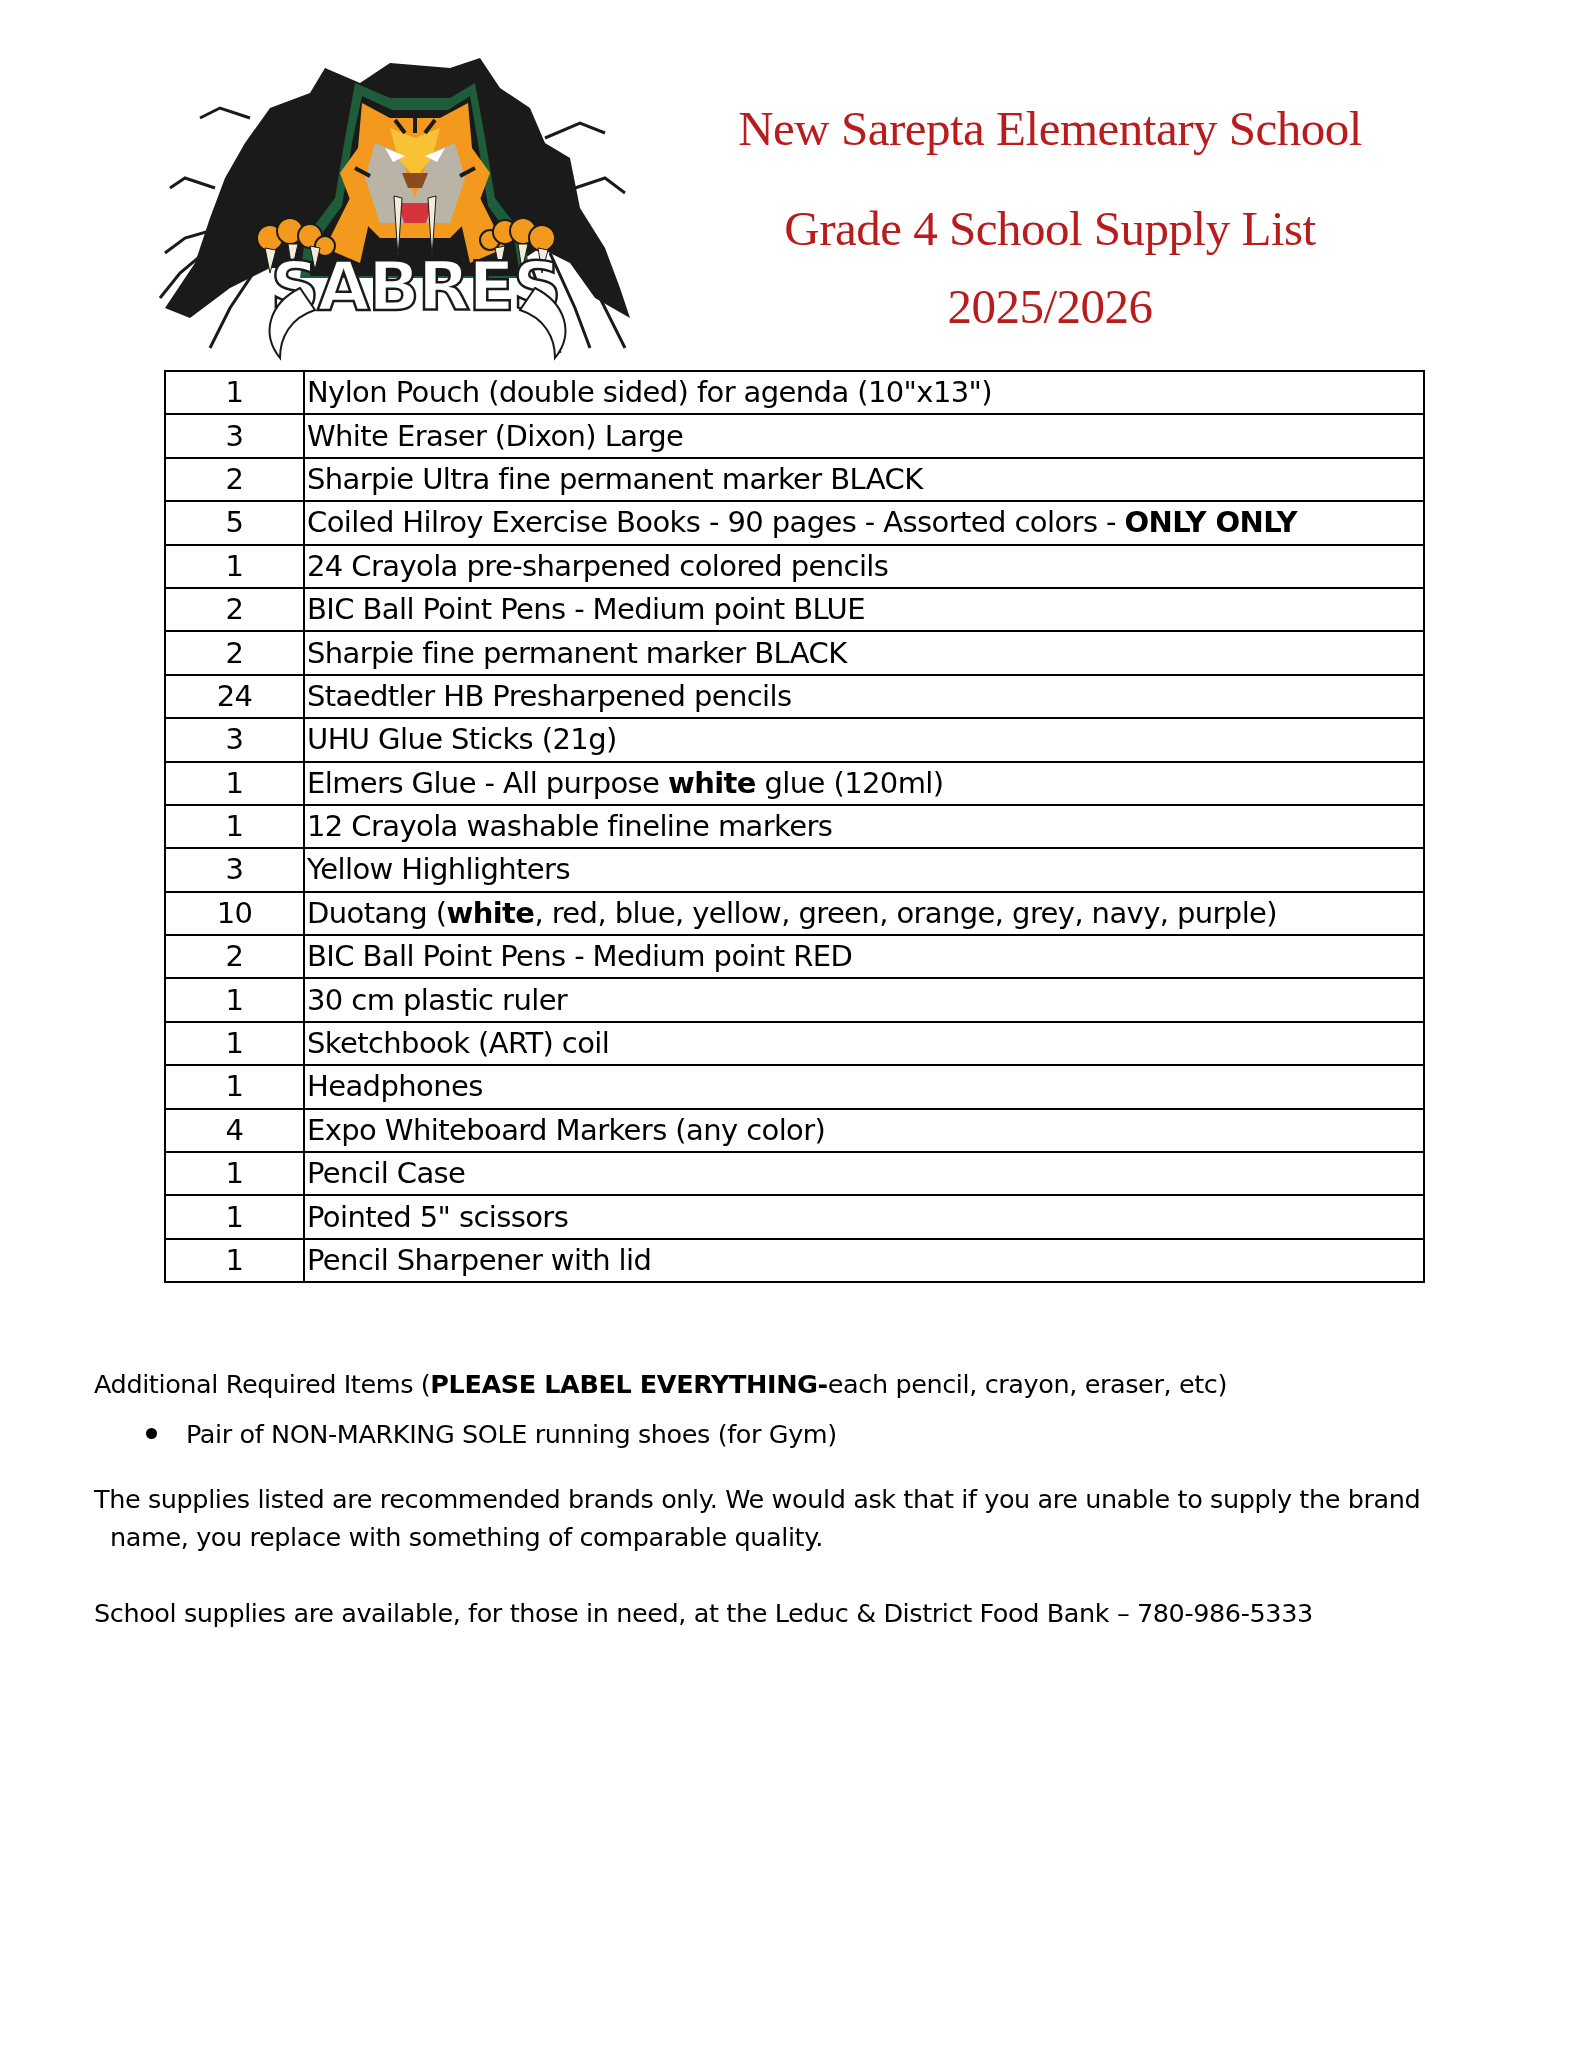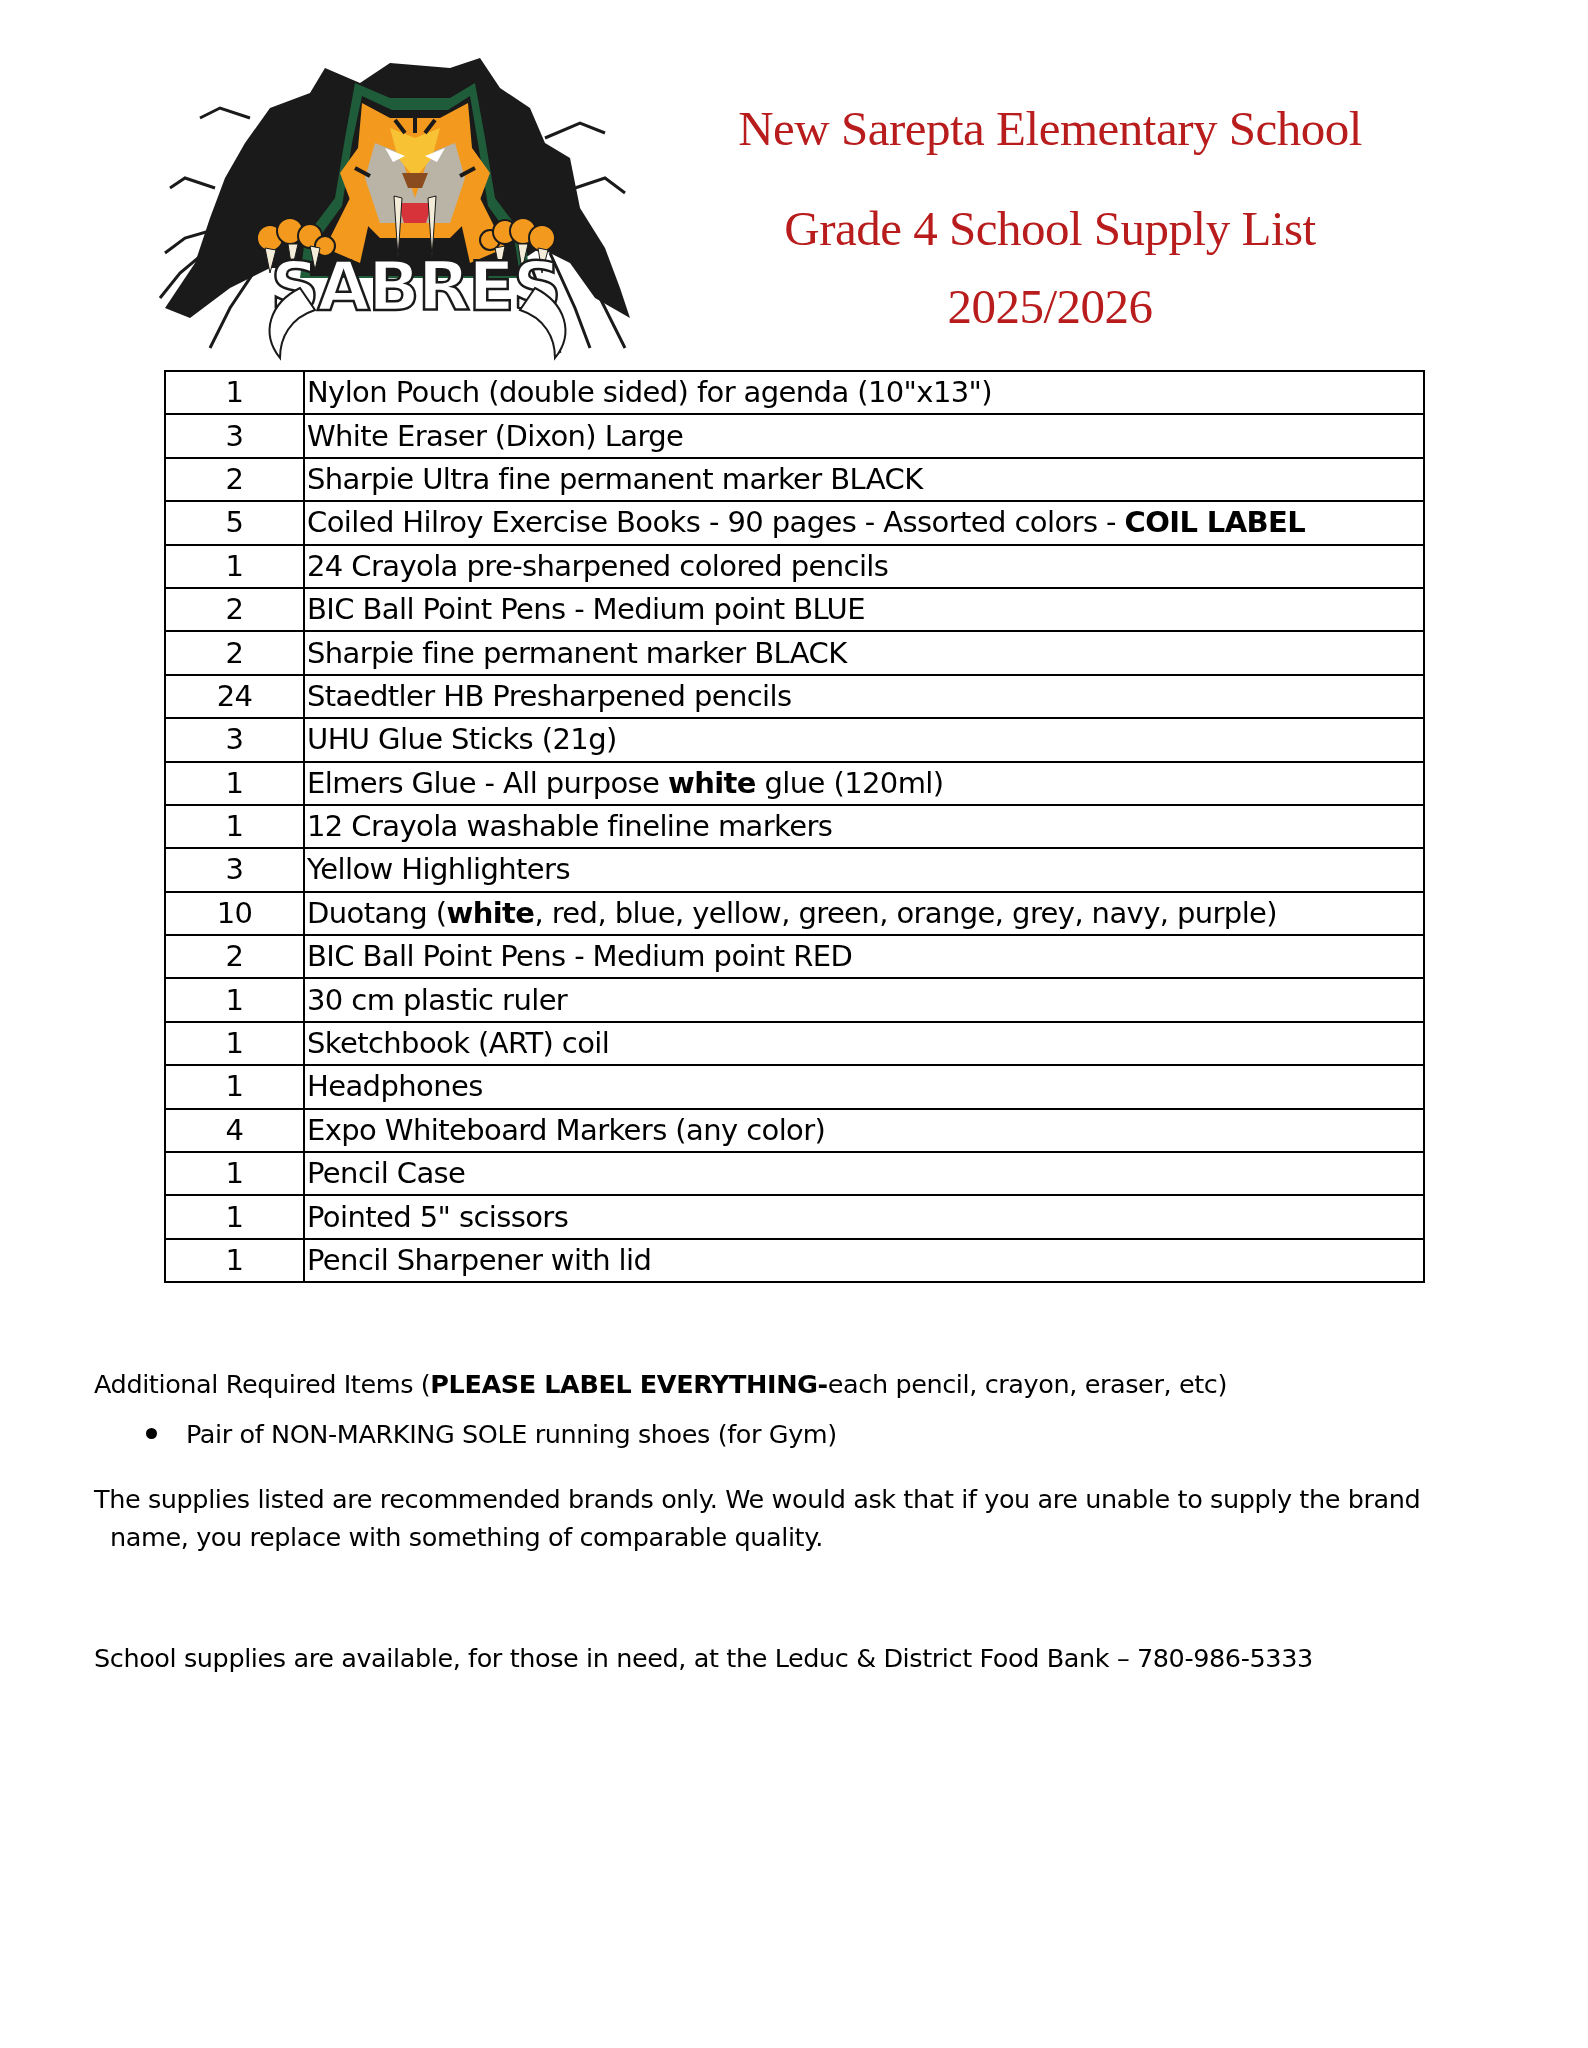--- a/index.html
+++ b/index.html
@@ -21,21 +21,21 @@
   td.desc { padding-left:2px !important; }
   .b { font-weight:bold; }
   .notes { position:absolute; left:94px; font-family:"DejaVu Sans", sans-serif;
            font-size:25.5px; line-height:1; letter-spacing:-0.4px; white-space:nowrap; }
   .n1 { top:1372px; }
   .n2 { top:1411px; left:146px;margin-top:11px; }
   .n2 .dot { display:inline-block; width:11px; height:11px; border-radius:50%;
              background:#000; margin-right:29px; vertical-align:middle; position:relative; top:-3px; }
   .n3 { top:1487px; }
   .n4 { top:1525px;margin-left:16px; }
-  .n5 { top:1601px;margin-top:45px; }
+  .n5 { top:1601px; }
 </style>
 </head>
 <body>
 
 <div class="logo">
   <svg width="490" height="322" viewBox="0 0 490 322">
 
     <path d="M95,95 L120,60 L160,45 L175,20 L210,35 L240,15 L300,20 L330,10 L350,40 L380,60 L395,95 L420,110 L430,160 L455,200 L470,240 L480,270 L445,250 L420,215 L390,200 L360,220 L120,220 L80,240 L40,270 L15,260 L45,215 L60,170 L75,130 Z" fill="#1a1a1a"></path>
     <g stroke="#1a1a1a" stroke-width="3" fill="none">
       <path d="M60,200 L30,225 L10,250"></path>
@@ -114,21 +114,21 @@
       <tr>
         <td class="qty">3</td>
         <td class="desc"><span>White Eraser (Dixon) Large</span></td>
       </tr>
       <tr>
         <td class="qty">2</td>
         <td class="desc"><span>Sharpie Ultra fine permanent marker BLACK</span></td>
       </tr>
       <tr>
         <td class="qty">5</td>
-        <td class="desc"><span>Coiled Hilroy Exercise Books - 90 pages - Assorted colors - </span><span class="b">COIL LABEL</span></td>
+        <td class="desc"><span>Coiled Hilroy Exercise Books - 90 pages - Assorted colors - </span><span class="b">ONLY ONLY</span></td>
       </tr>
       <tr>
         <td class="qty">1</td>
         <td class="desc"><span>24 Crayola pre-sharpened colored pencils</span></td>
       </tr>
       <tr>
         <td class="qty">2</td>
         <td class="desc"><span>BIC Ball Point Pens - Medium point BLUE</span></td>
       </tr>
       <tr>

